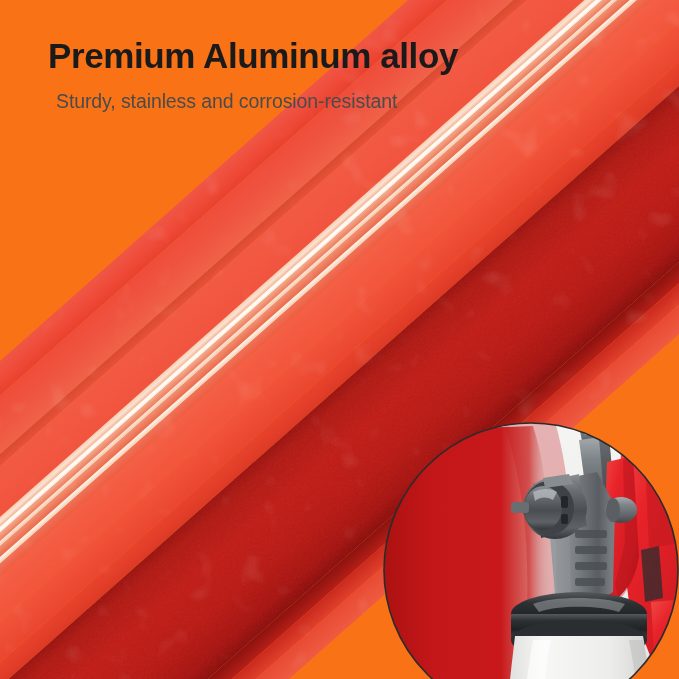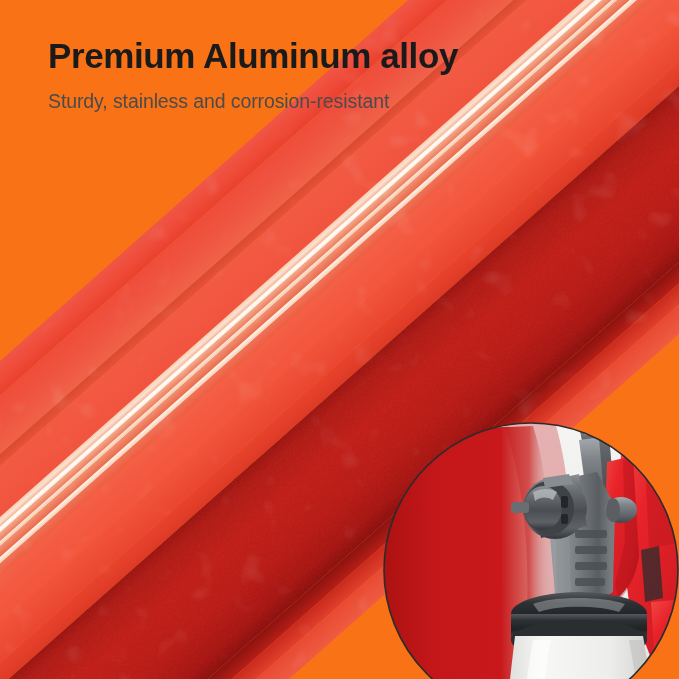--- a/index.html
+++ b/index.html
@@ -28,21 +28,21 @@
   #headline {
     margin: 0;
     font-size: 35px;
     font-weight: bold;
     letter-spacing: -0.4px;
     color: #1a1a1a;
     line-height: 1.15;
     white-space: nowrap;
   }
   #subhead {
-    margin: 14px 0 0 0;
+    margin: 14px 0 0 8px;
     font-size: 19.5px;
     font-weight: normal;
     letter-spacing: -0.1px;
     color: #4b4b4b;
     line-height: 1.2;
     white-space: nowrap;
   }
 
   
   #bar-wrap {

